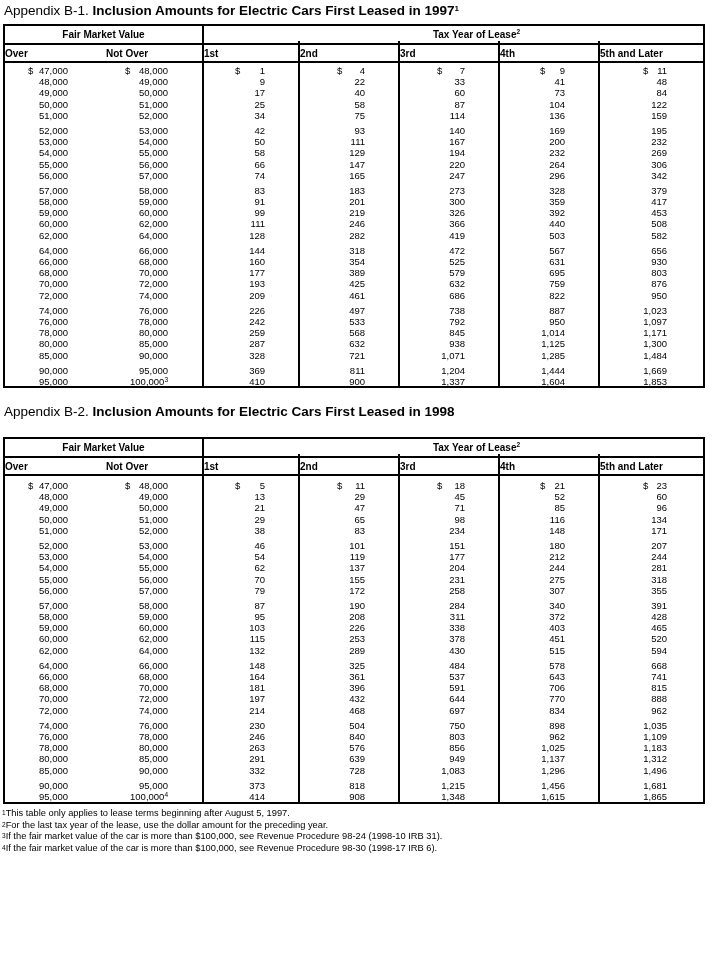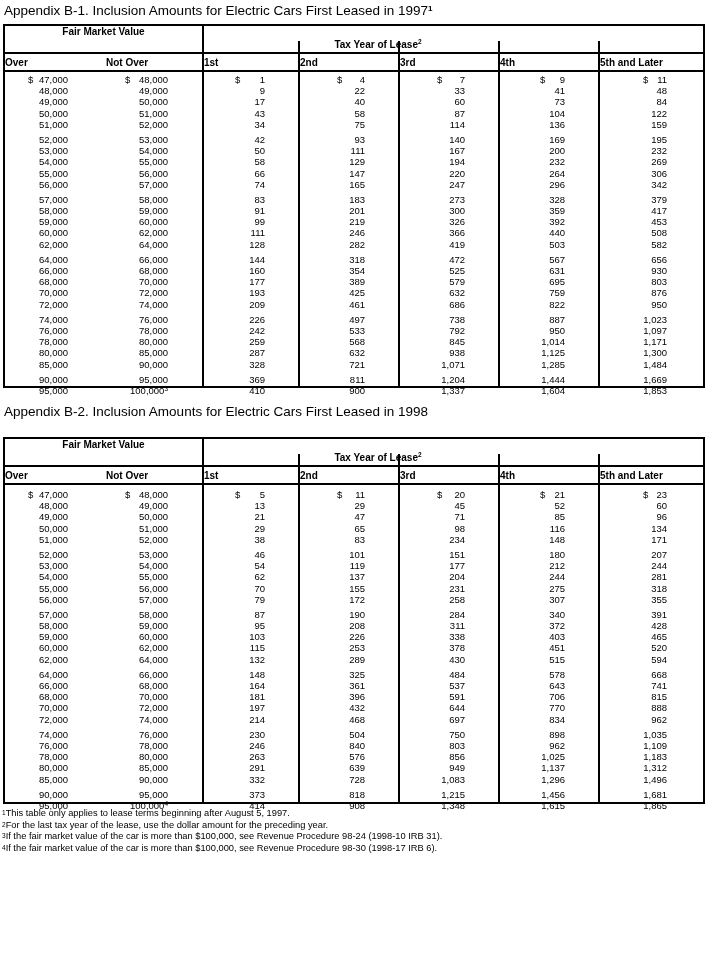--- a/index.html
+++ b/index.html
@@ -11,38 +11,38 @@
     color:#000;
     overflow:hidden;
   }
   .apx-title {
     position:absolute; left:4px;
     font-size:13.5px; line-height:15px; white-space:nowrap;
   }
   #title1 { top:3px; }
   #title2 { top:404px; }
   .tprefix { font-weight:normal; }
-  .tbold { font-weight:normal; }
+  .tbold { font-weight:bold; }
   .tsup { font-size:8px; font-weight:bold; vertical-align:top; position:relative; top:-2px; }
 
   .apx-table {
     position:absolute; left:3px; width:702px;
     border:2px solid #000; background:#fff;
   }
   #table1 { top:24px;  height:364px; }
   #table2 { top:437px; height:367px; }
 
   .vline { position:absolute; width:2px; background:#000; }
   .v-fmv { left:197px; top:0; bottom:0; }
   .v-y1  { left:293px; top:15px; bottom:0; }
   .v-y2  { left:393px; top:15px; bottom:0; }
   .v-y3  { left:493px; top:15px; bottom:0; }
   .v-y4  { left:593px; top:15px; bottom:0; }
 
-  .hrow1 { display:flex; height:26px;flex-direction:column; }
+  .hrow1 { display:flex; height:17px; }
   .hcell1 {
     display:flex; align-items:center; justify-content:center;
     font-weight:bold; font-size:10px;
   }
   .hcell1.fmv   { width:197px; }
   .hcell1.lease { flex:1;margin-left:48px; }
   .hcell1 sup { font-size:6.5px; vertical-align:top; position:relative; top:-3px; }
 
   .hline { height:2px; background:#000; }
 
@@ -140,21 +140,21 @@
           <div class="cell c1"><span class="num">50,000</span></div>
           <div class="cell c2"><span class="num">17</span></div>
           <div class="cell c3"><span class="num">40</span></div>
           <div class="cell c4"><span class="num">60</span></div>
           <div class="cell c5"><span class="num">73</span></div>
           <div class="cell c6"><span class="num">84</span></div>
         </div>
         <div class="row">
           <div class="cell c0"><span class="num">50,000</span></div>
           <div class="cell c1"><span class="num">51,000</span></div>
-          <div class="cell c2"><span class="num">43</span></div>
+          <div class="cell c2"><span class="num">25</span></div>
           <div class="cell c3"><span class="num">58</span></div>
           <div class="cell c4"><span class="num">87</span></div>
           <div class="cell c5"><span class="num">104</span></div>
           <div class="cell c6"><span class="num">122</span></div>
         </div>
         <div class="row">
           <div class="cell c0"><span class="num">51,000</span></div>
           <div class="cell c1"><span class="num">52,000</span></div>
           <div class="cell c2"><span class="num">34</span></div>
           <div class="cell c3"><span class="num">75</span></div>
@@ -400,21 +400,21 @@
     <div>5th and Later</div>
   </div>
   <div class="hline"></div>
   <div class="tbody">
       <div class="group">
         <div class="row">
           <div class="cell c0"><span class="dollar">$</span><span class="num">47,000</span></div>
           <div class="cell c1"><span class="dollar">$</span><span class="num">48,000</span></div>
           <div class="cell c2"><span class="dollar">$</span><span class="num">5</span></div>
           <div class="cell c3"><span class="dollar">$</span><span class="num">11</span></div>
-          <div class="cell c4"><span class="dollar">$</span><span class="num">20</span></div>
+          <div class="cell c4"><span class="dollar">$</span><span class="num">18</span></div>
           <div class="cell c5"><span class="dollar">$</span><span class="num">21</span></div>
           <div class="cell c6"><span class="dollar">$</span><span class="num">23</span></div>
         </div>
         <div class="row">
           <div class="cell c0"><span class="num">48,000</span></div>
           <div class="cell c1"><span class="num">49,000</span></div>
           <div class="cell c2"><span class="num">13</span></div>
           <div class="cell c3"><span class="num">29</span></div>
           <div class="cell c4"><span class="num">45</span></div>
           <div class="cell c5"><span class="num">52</span></div>

